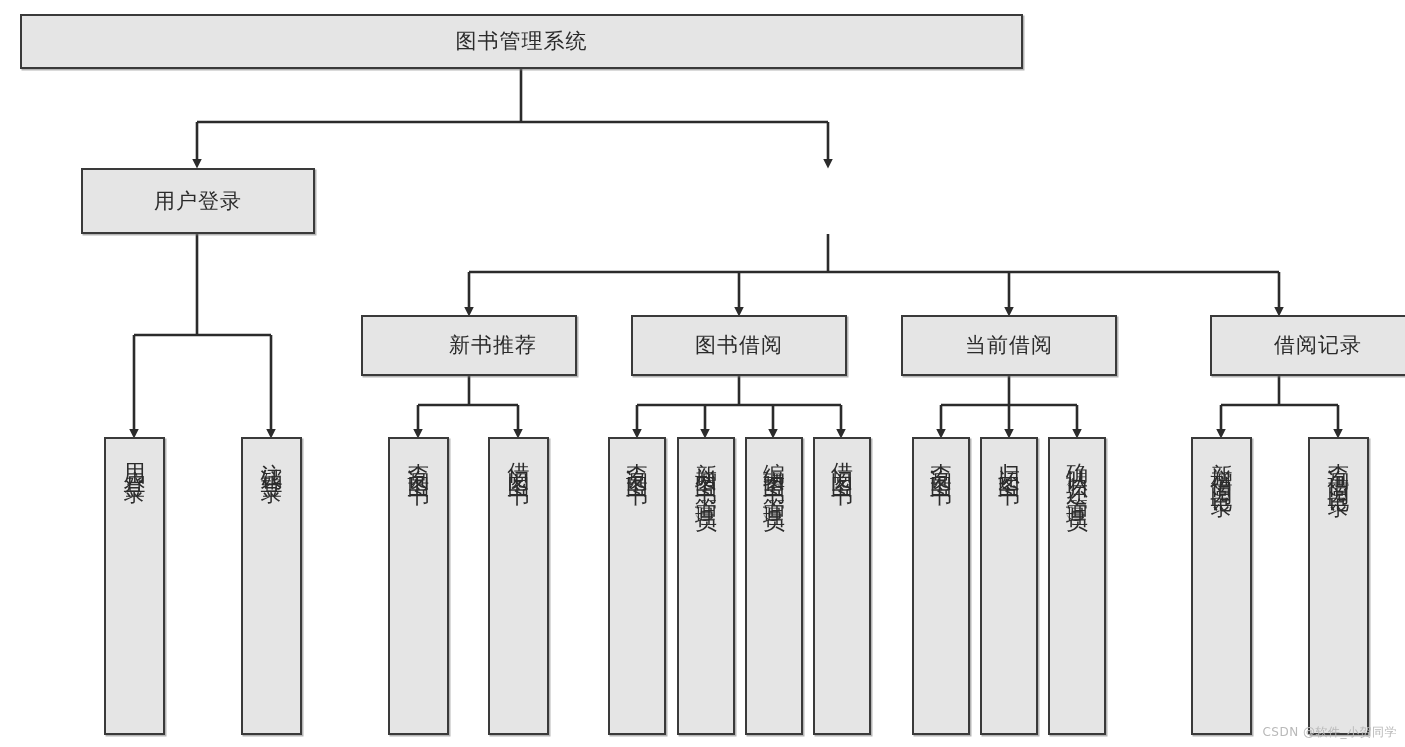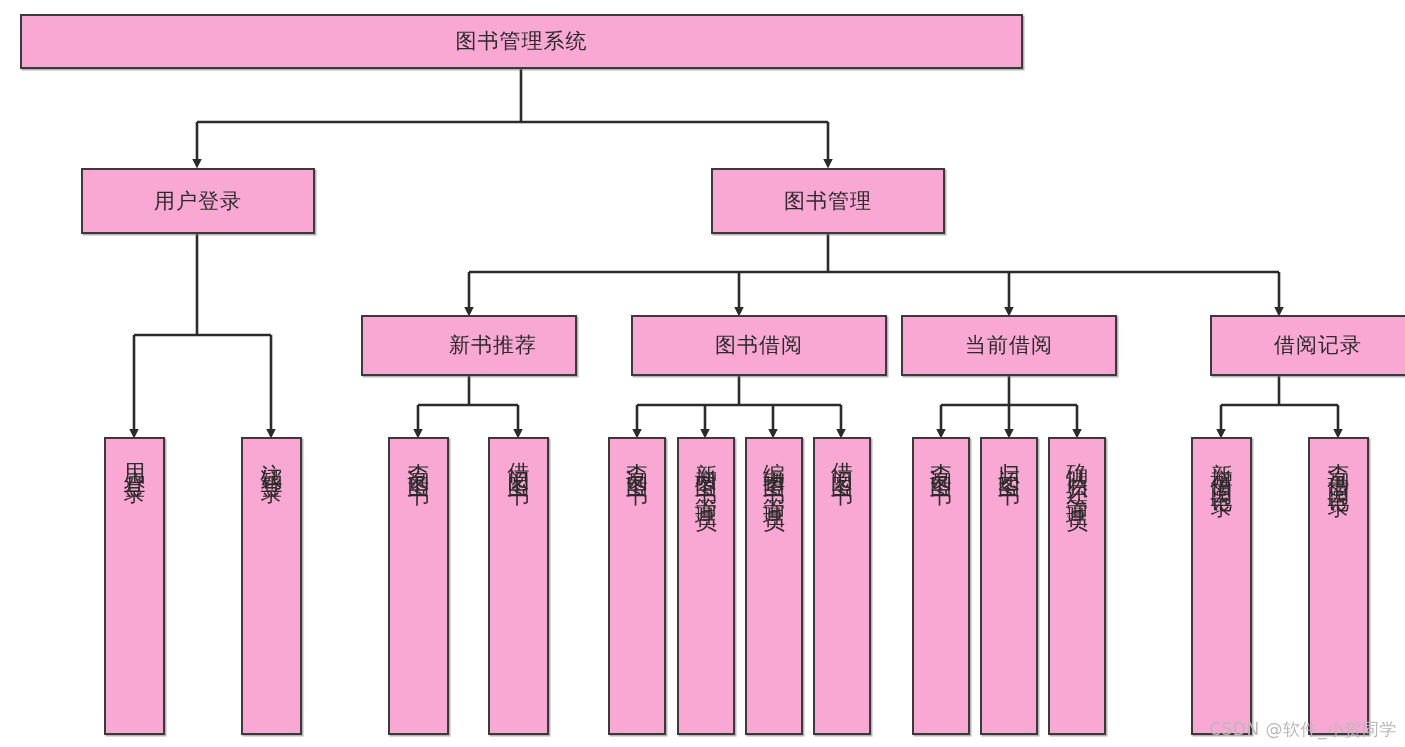--- a/index.html
+++ b/index.html
@@ -25,21 +25,21 @@
     position: absolute;
     left: 0;
     top: 0;
     width: 1405px;
     height: 747px;
     display: block;
   }
   .node-box {
     position: absolute;
     box-sizing: border-box;
-    background: #f9a8d4;
+    background: #e5e5e5;
     border: 2.5px solid #3a3a3a;
     box-shadow: 1.5px 1.5px 0 rgba(120,120,120,0.55);
     display: flex;
     align-items: center;
     justify-content: center;
     overflow: hidden;
   }
   .node-label {
     color: #2b2b2b;
     font-size: 21px;
@@ -57,21 +57,21 @@
     text-orientation: upright;
     letter-spacing: 7px;
     font-size: 22px;
     line-height: 1;
     white-space: nowrap;
   }
   .watermark {
     position: absolute;
     right: 8px;
     bottom: 6px;
-    font-size: 17px;
+    font-size: 12px;
     color: #b9b9b9;
     letter-spacing: 0.5px;
     white-space: nowrap;
     pointer-events: none;
   }
 </style>
 </head>
 <body>
 
 <div id="diagram-root">
@@ -126,28 +126,25 @@
     </g>
   </svg>
 
   <div class="node-box" style="left:20px; top:14px; width:1003px; height:55px;">
     <span class="node-label">图书管理系统</span>
   </div>
 
   <div class="node-box" style="left:81px; top:168px; width:234px; height:66px;">
     <span class="node-label">用户登录</span>
   </div>
-  <div class="node-box" style="left:711px; top:168px; width:234px; height:66px;">
-    <span class="node-label">图书管理</span>
-  </div>
 
   <div class="node-box" style="left:361px; top:315px; width:216px; height:61px;padding-left:48px;">
     <span class="node-label">新书推荐</span>
   </div>
-  <div class="node-box" style="left:631px; top:315px; width:256px; height:61px;">
+  <div class="node-box" style="left:631px; top:315px; width:216px; height:61px;">
     <span class="node-label">图书借阅</span>
   </div>
   <div class="node-box" style="left:901px; top:315px; width:216px; height:61px;">
     <span class="node-label">当前借阅</span>
   </div>
   <div class="node-box" style="left:1210px; top:315px; width:216px; height:61px;">
     <span class="node-label">借阅记录</span>
   </div>
 
   <div class="node-box leaf" style="left:104px; top:437px; width:61px; height:298px;">

